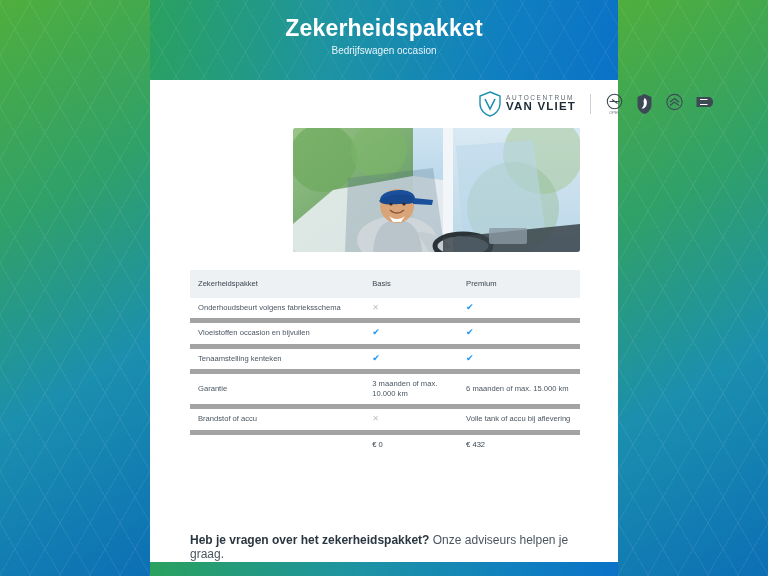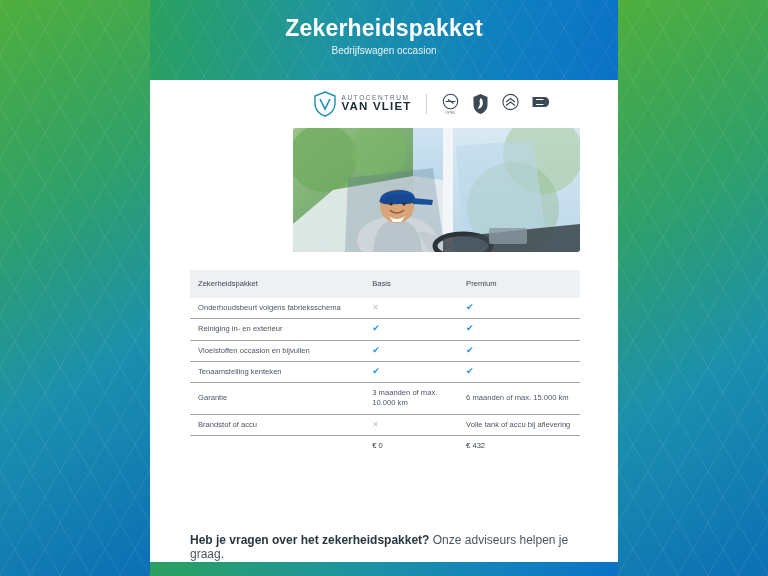--- a/index.html
+++ b/index.html
@@ -87,21 +87,21 @@
   }
   
   .brandrow {
     position: absolute;
     left: 0;
     top: 86px;
     width: 564px;
     height: 36px;
     display: flex;
     align-items: center;
-    justify-content: center;
+    justify-content: flex-end;
     gap: 10px;
   }
   .logo {
     display: flex;
     align-items: center;
     gap: 5px;
   }
   .logo-mark {
     width: 22px;
     height: 26px;
@@ -171,21 +171,21 @@
     line-height: 1.35;
   }
   table.pkg thead th {
     background: #eef1f4;
     color: #3a454f;
     font-size: 7.6px;
     height: 18px;
     font-weight: normal;
   }
   table.pkg tbody tr {
-    border-bottom: 1px solid #a3a3a3;
+    border-bottom: 5px solid #a3a3a3;
   }
   table.pkg tbody tr.last {
     border-bottom: none;
   }
   .col-feature { width: 180px; }
   .col-basis { width: 88px; }
   .col-premium { width: 122px; margin-left: 32px; }
   .check {
     color: #2196f3;
     font-size: 9px;
@@ -329,25 +329,20 @@
             <th class="col-premium">Premium</th>
           </tr>
         </thead>
         <tbody>
           <tr>
             <td>Onderhoudsbeurt volgens fabrieksschema</td>
             <td><span class="cross">✕</span></td>
             <td><span class="check">✔</span></td>
           </tr>
           <tr>
-            <td>Reiniging in- en exterieur</td>
-            <td><span class="check">✔</span></td>
-            <td><span class="check">✔</span></td>
-          </tr>
-          <tr>
             <td>Vloeistoffen occasion en bijvullen</td>
             <td><span class="check">✔</span></td>
             <td><span class="check">✔</span></td>
           </tr>
           <tr>
             <td>Tenaamstelling kenteken</td>
             <td><span class="check">✔</span></td>
             <td><span class="check">✔</span></td>
           </tr>
           <tr>

